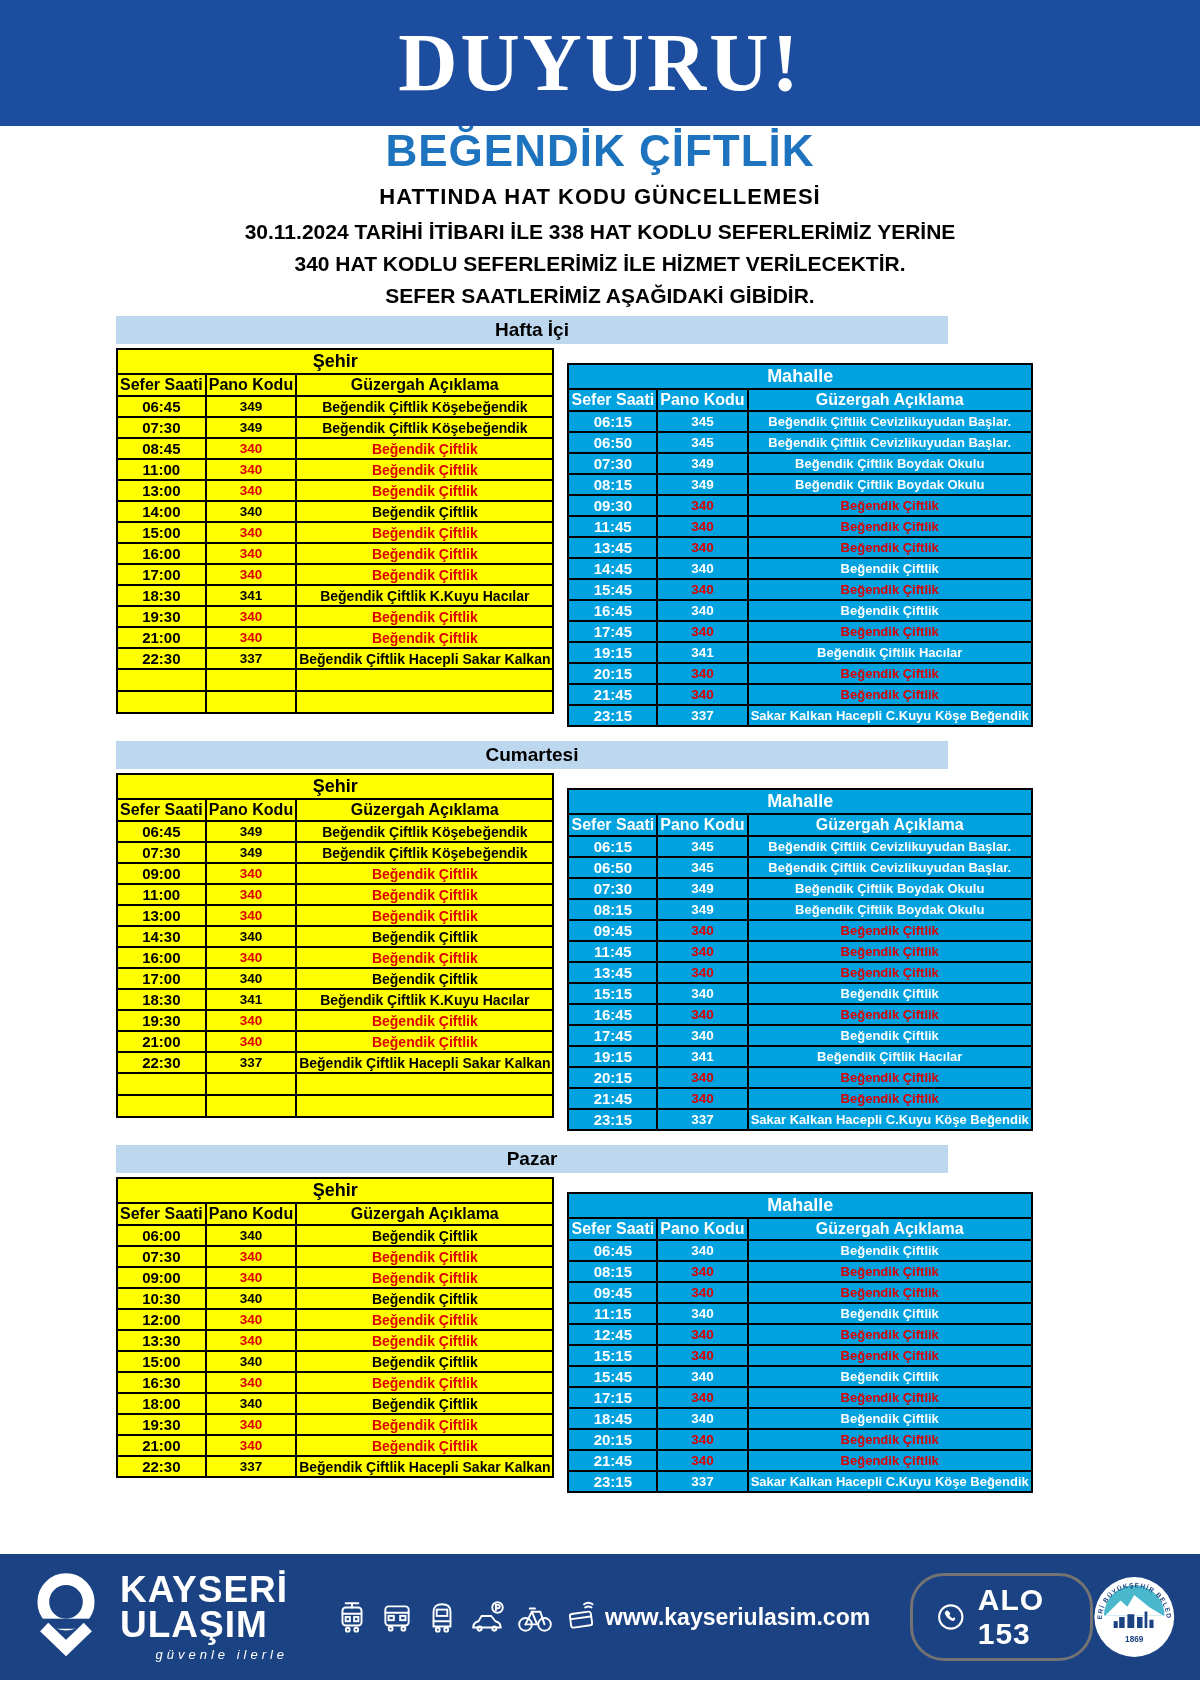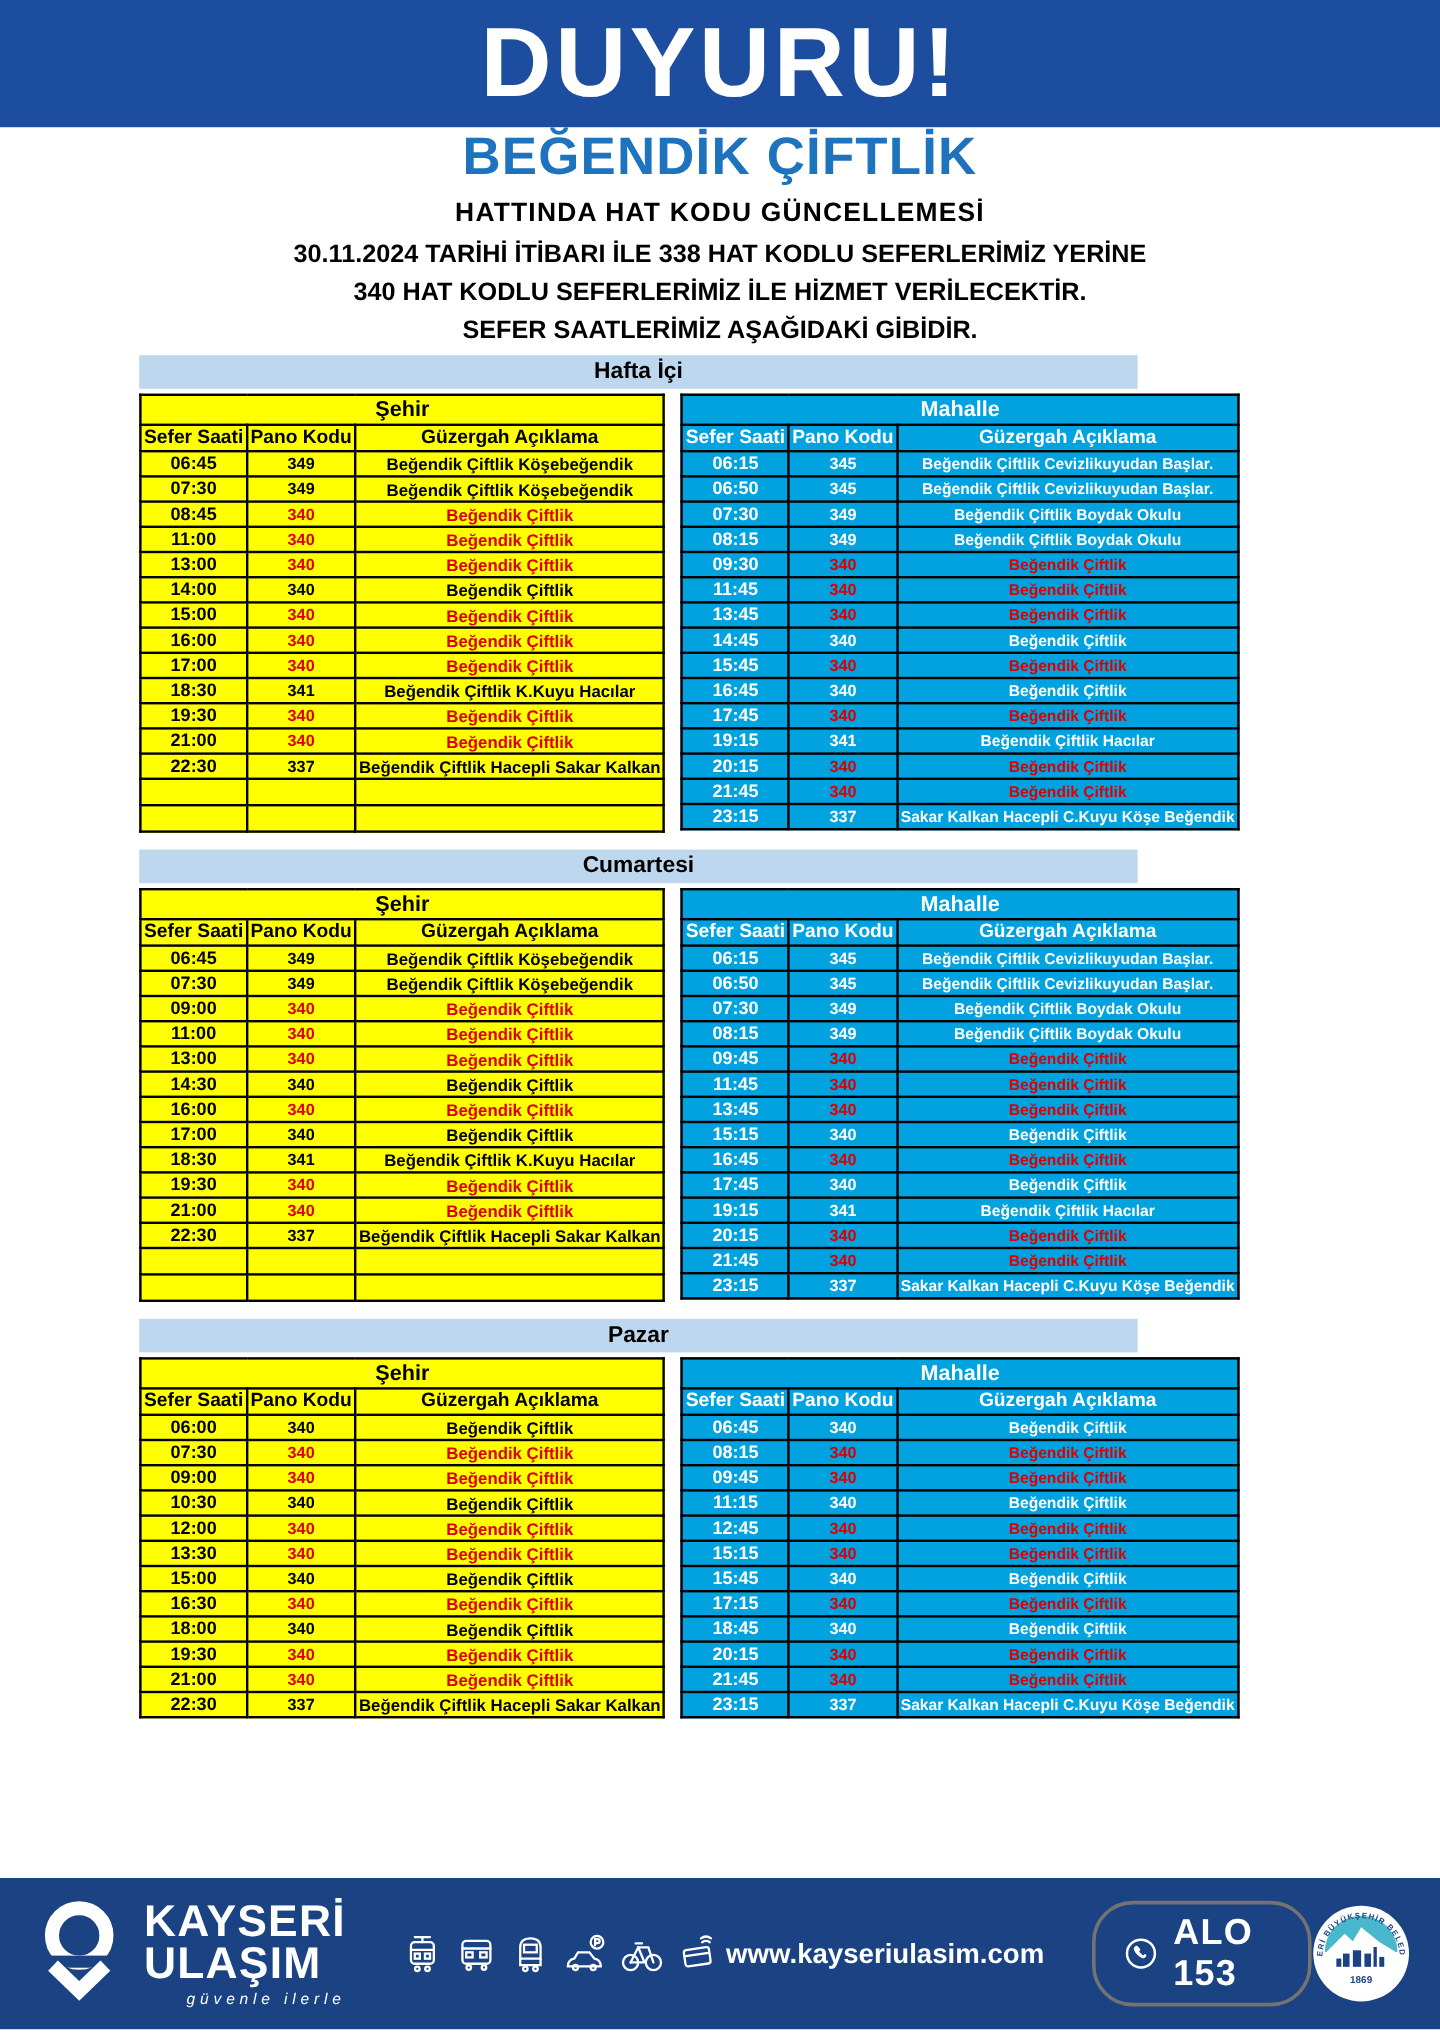--- a/index.html
+++ b/index.html
@@ -3,46 +3,46 @@
 <meta charset="utf-8">
 <style>
   :root{
     --banner-blue:#1d4d9e; --footer-blue:#1b4282; --headline-blue:#1e73be;
     --band-blue:#bdd7ee; --table-cyan:#00a2e0; --table-yellow:#ffff00; --alert-red:#dd0000;
   }
   *{box-sizing:border-box; margin:0; padding:0;}
   body{background:#fff;}
   .page{width:1200px; height:1696px; position:relative; background:#fff;
         font-family:"Liberation Sans", sans-serif; overflow:hidden;}
-  .banner{height:106px; background:var(--banner-blue); display:flex; align-items:center; justify-content:center;}
+  .banner{height:126px; background:var(--banner-blue); display:flex; align-items:center; justify-content:center;font-family:Liberation Serif, serif;}
   .banner-title{color:#fff; font-size:82px; font-weight:bold; letter-spacing:3px;}
   .headline{margin-top:0; text-align:center; color:var(--headline-blue); font-size:44px; font-weight:bold; letter-spacing:1px;}
   .subhead{margin-top:8px; text-align:center; color:#000; font-size:22px; font-weight:bold; letter-spacing:1px;}
   .notice{margin-top:10px;}
   .notice p{text-align:center; color:#000; font-size:21px; font-weight:bold; margin:8px 0;}
   .sections{width:848px; margin:4px 0 0 100px;padding-left:16px;}
   .day-band{background:var(--band-blue); text-align:center; font-weight:bold; font-size:19px;
             color:#000; padding:3px 0; margin-top:14px;}
   .day-band:first-child{margin-top:8px;}
   .tables-row{display:flex; gap:13px; margin-top:4px; align-items:flex-start;}
   table.sched{border-collapse:collapse; table-layout:fixed;}
   table.sched td{border:2px solid #000; height:18px; text-align:center; vertical-align:middle;
                  font-weight:bold; padding:1px 2px; overflow:hidden; white-space:nowrap;}
   table.city{background:var(--table-yellow);}
   table.city td{color:#000;}
-  table.district{background:var(--table-cyan);}
+  table.district{background:var(--table-cyan);margin-top:15px;}
   table.district td{color:#fff;}
   .title-cell{font-size:18px;}
   .head-cell{font-size:16px;}
   .time-cell{font-size:15px;}
   .code-cell{font-size:13.5px;}
   .desc-cell{font-size:14px;}
   .district .desc-cell{font-size:13px;}
   tr.red .code-cell, tr.red .desc-cell{color:var(--alert-red) !important;}
-  .footer{position:absolute; left:0; right:0; bottom:5px; height:126px; background:var(--footer-blue);
+  .footer{position:absolute; left:0; right:0; bottom:16px; height:126px; background:var(--footer-blue);
           display:flex; align-items:center; padding:0 24px;}
   .f-left{display:flex; align-items:center; gap:12px;}
   .brand{color:#fff; font-weight:bold; font-size:37px; line-height:0.95; letter-spacing:1px;}
   .tagline{font-size:13px; font-style:italic; font-weight:normal; letter-spacing:4px; text-align:right; margin-top:7px;}
   .f-mid{margin-left:46px; display:flex; flex-direction:row; align-items:center; gap:4px;}
   .t-icons{display:flex; gap:9px; align-items:flex-end;}
   .t-icons svg{display:block;}
   .website{color:#fff; font-weight:bold; font-size:23px;}
   .f-alo{margin-left:40px; border:3px solid #737373; border-radius:34px; padding:7px 24px;
          display:flex; align-items:center; gap:13px; color:#fff; font-size:30px; font-weight:bold; letter-spacing:1px;}

